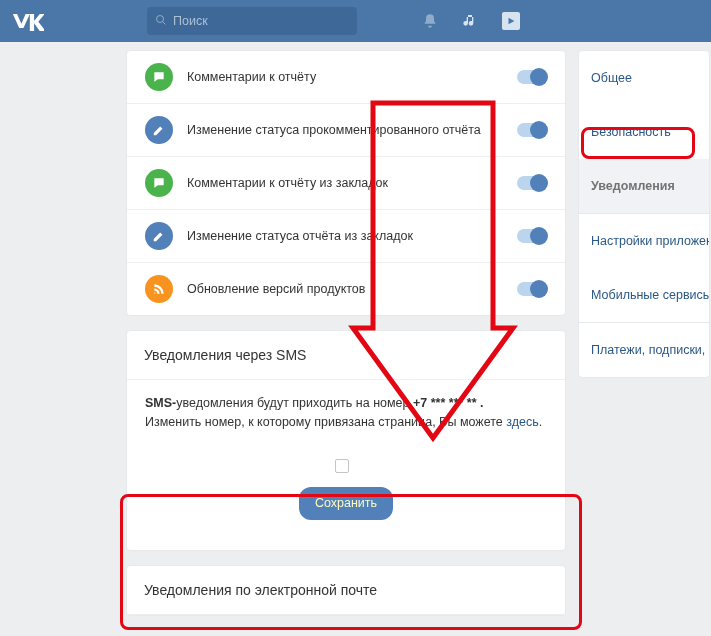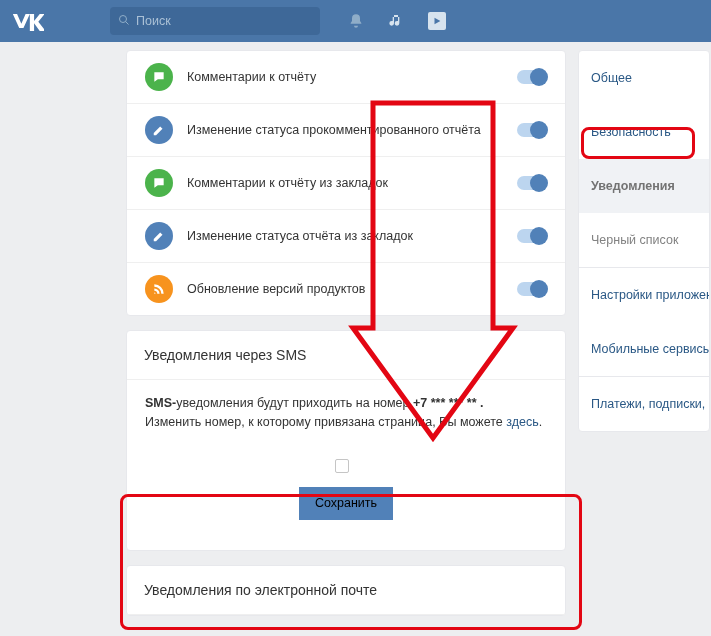--- a/index.html
+++ b/index.html
@@ -12,20 +12,21 @@
     overflow: hidden;
     position: relative;
   }
   
   .header {
     background: #4a76a8;
     height: 42px;
     display: flex;
     align-items: center;
     padding: 0 10px;
+    gap: 37px;
   }
   .logo { color: #fff; font-weight: bold; font-size: 22px; width: 100px; display:flex; align-items:center; }
   .logo svg { fill:#fff; }
   .search {
     display: flex; align-items: center;
     background: #3e6898;
     border-radius: 4px;
     height: 28px;
     padding: 0 8px;
     color: #8fadc8;
@@ -85,22 +86,22 @@
     border-bottom:1px solid #efefef;
   }
   .panel-body { padding: 14px 18px; font-size:12.5px; color:#333; line-height:1.55; }
   .panel-body b { font-weight:700; }
   .chkwrap{ display:flex; align-items:center; width:100%; justify-content:center; margin:26px 0 14px; }
   .chkbox{
     width:14px; height:14px; border:1px solid #c5c5c5; border-radius:2px;
     margin-right:8px; background:#fff;
   }
   .savebtn{
-    display:inline-block; background:#5181b8; color:#000000;
-    padding:7px 16px; border-radius:0; font-size:12.5px;
+    display:inline-block; background:#5181b8; color:#fef9c3;
+    padding:7px 16px; border-radius:12px; font-size:12.5px;
     margin:0 auto 16px; cursor:pointer;
   }
   .center{ text-align:center; }
   .link{ color:#2a5885;margin-top:8px; }
 
   
   .side-panel{
     background:#fff; border:1px solid #e7e8ec; border-radius:4px;
     overflow:hidden;
   }
@@ -232,21 +233,20 @@
 
     </div>
 
   </div>
 
   <div class="side">
     <div class="side-panel">
       <div class="side-item">Общее</div>
       <div class="side-item">Безопасность</div>
       <div class="side-item active">Уведомления</div>
-      <div class="side-item muted">Черный список</div>
       <div class="side-sep"></div>
       <div class="side-item">Настройки приложений</div>
       <div class="side-item">Мобильные сервисы</div>
       <div class="side-sep"></div>
       <div class="side-item">Платежи, подписки, переводы</div>
     </div>
   </div>
 </div>
 
 <div class="ann side-box"></div>

